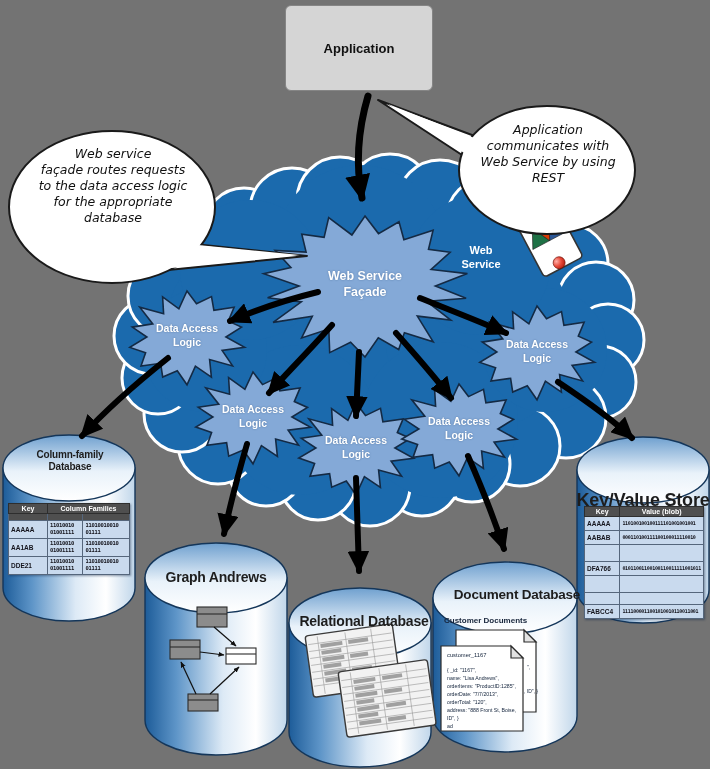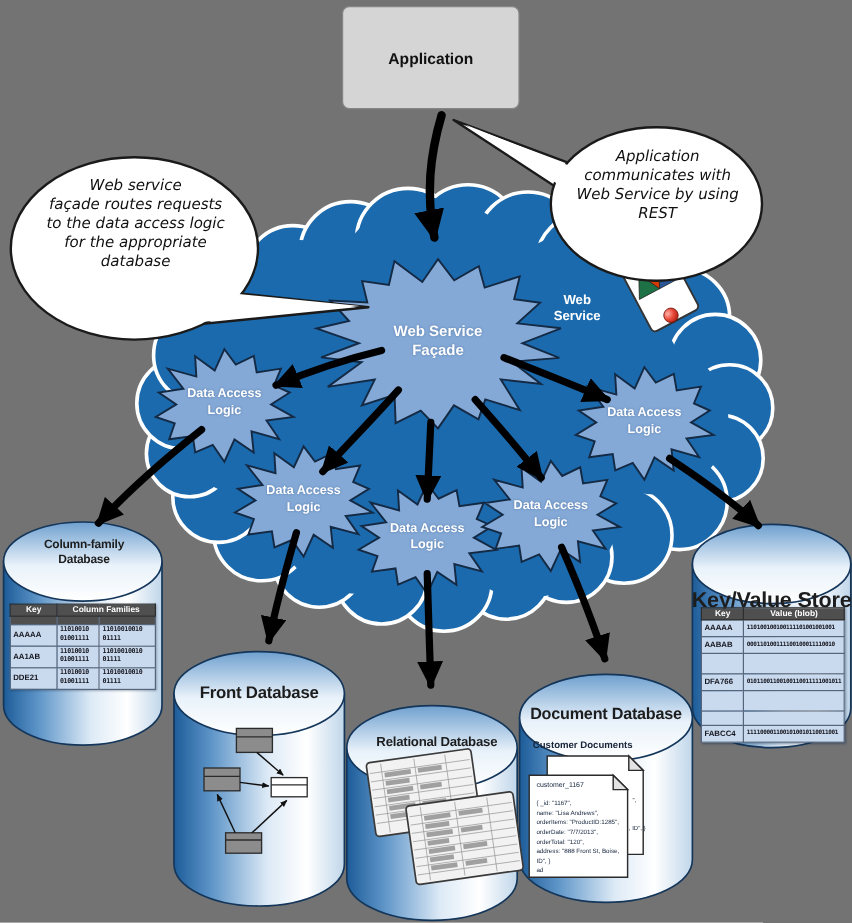--- a/index.html
+++ b/index.html
@@ -288,23 +288,23 @@
 Logic</div>
 <div class="overlay star-label" style="left:306px;top:434px;width:100px;font-size:10.5px;line-height:1.3;">Data Access
 Logic</div>
 <div class="overlay star-label" style="left:409px;top:415px;width:100px;font-size:10.5px;line-height:1.3;">Data Access
 Logic</div>
 <div class="overlay star-label" style="left:487px;top:338px;width:100px;font-size:10.5px;line-height:1.3;">Data Access
 Logic</div>
 
 <div class="overlay db-title" style="left:4px;top:449px;width:132px;font-size:10px;line-height:1.2;text-align:center;">Column-family
 Database</div>
-<div class="overlay db-title" style="left:146px;top:569px;width:140px;font-size:14px;white-space:nowrap;">Front Database</div>
-<div class="overlay db-title" style="left:288px;top:613px;width:152px;font-size:11px;white-space:nowrap;">Relational Database</div>
-<div class="overlay db-title" style="left:433px;top:587px;width:144px;font-size:13.5px;white-space:nowrap;">Document Database</div>
+<div class="overlay db-title" style="left:146px;top:569px;width:140px;font-size:14px;white-space:nowrap;">Graph Andrews</div>
+<div class="overlay db-title" style="left:288px;top:613px;width:152px;font-size:14px;white-space:nowrap;">Relational Database</div>
+<div class="overlay db-title" style="left:433px;top:587px;width:144px;font-size:13.5px;white-space:nowrap;padding-left:12px;">Document Database</div>
 <div class="overlay db-title" style="left:575px;top:458px;width:136px;font-size:18px;white-space:nowrap;margin-top:32px;">Key/Value Store</div>
 
 <table class="dbtable" style="left:8px;top:503px;width:122px;">
   <tbody>
         <tr>
     <th style="width:34px;">Key</th>
     <th colspan="2">Column Families</th>
   </tr>
   <tr class="subhead">
           <td></td>

